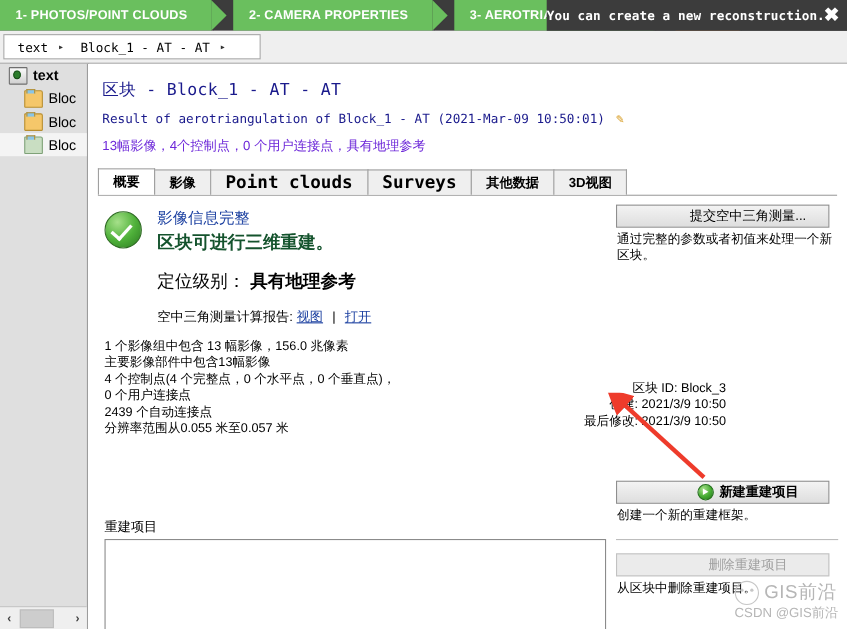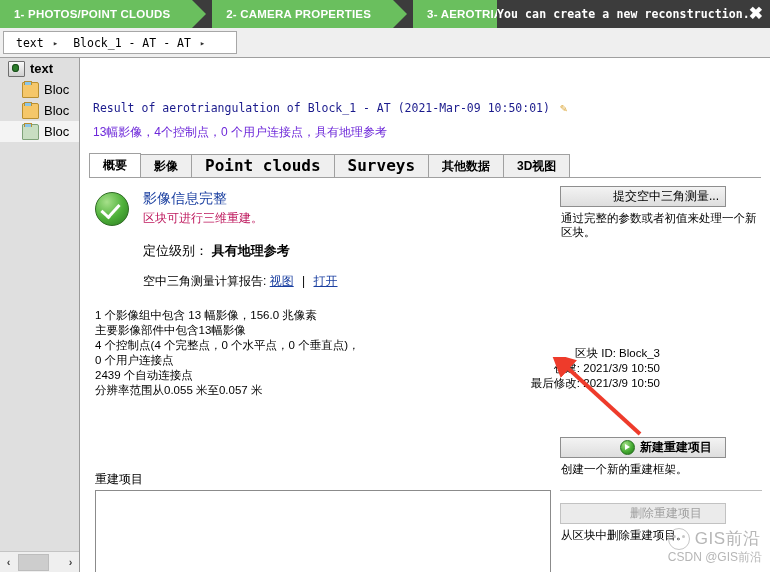--- a/index.html
+++ b/index.html
@@ -294,22 +294,22 @@
     width: 8px; height: 15px;
     border: solid #ffffff;
     border-width: 0 3px 3px 0;
     transform: rotate(42deg);
   }
   .status-head {
     font-size: 14px;
     color: #1a3fa0;
     margin-bottom: 2px;
   }
-  .status-sub { font-size: 12px; color: #be185d; }
-  .kv { margin-top: 15px; font-size: 13px; color: #000; }
+  .status-sub { font-size: 16px; color: #14532d; font-weight: bold; }
+  .kv { margin-top: 15px; font-size: 16px; color: #000; }
   .kv b { font-weight: bold; }
   .report-row { margin-top: 13px; font-size: 12px; color: #000; }
   .lnk { color: #1a3fa0; text-decoration: underline; cursor: pointer; }
   .sep { color: #000; margin: 0 5px; }
 
   
   .stats {
     position: absolute;
     left: 14px; top: 250px;
     font-size: 11.5px;
@@ -342,21 +342,21 @@
     box-sizing: border-box;
   }
 
   
   .right-panel {
     position: absolute;
     right: 8px; top: 128px;
     width: 202px;
   }
   .btn {
-    width: 166px;
+    width: 194px;
     height: 21px;
     background: linear-gradient(#f3f3f3, #dedede);
     border: 1px solid #8e8e8e;
     box-sizing: border-box;
     font-size: 12px;
     color: #000;
     display: flex;
     align-items: center;
     justify-content: center;
     gap: 5px;
@@ -488,20 +488,21 @@
   <div class="scroll-strip">
     <div class="sb-btn">‹</div>
     <div class="sb-thumb"></div>
     <div class="sb-spacer"></div>
     <div class="sb-btn">›</div>
   </div>
 </div>
 
 <div class="main">
 
+  <div class="title">区块 - Block_1 - AT - AT</div>
 
   <div class="subtitle">
     <span>Result of aerotriangulation of Block_1 - AT (2021-Mar-09 10:50:01)</span>
     <span class="pencil-icon">✎</span>
   </div>
 
   <div class="desc-line">13幅影像，4个控制点，0 个用户连接点，具有地理参考</div>
 
   <div class="tabs">
     <div class="tab active">概要</div>

